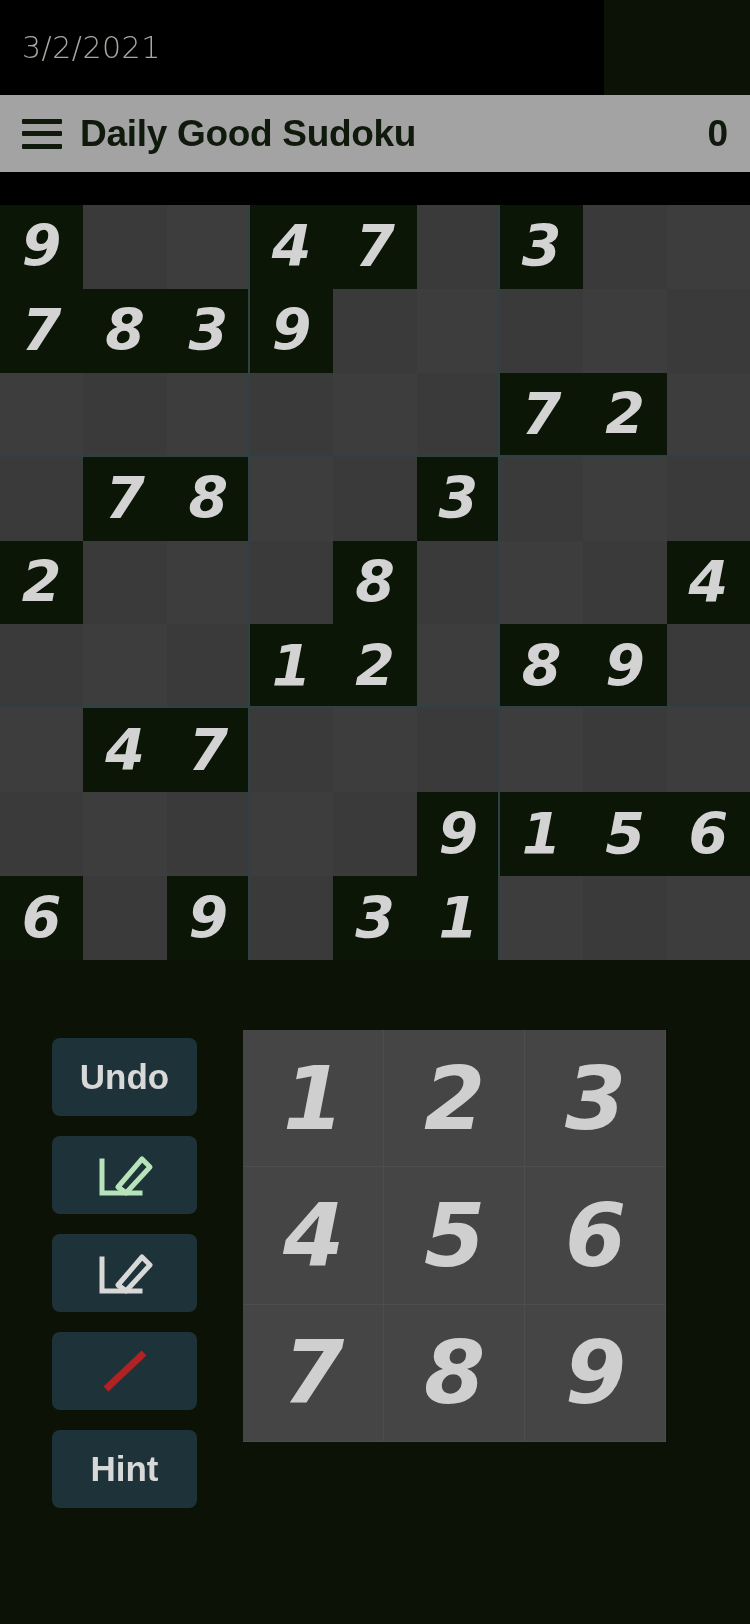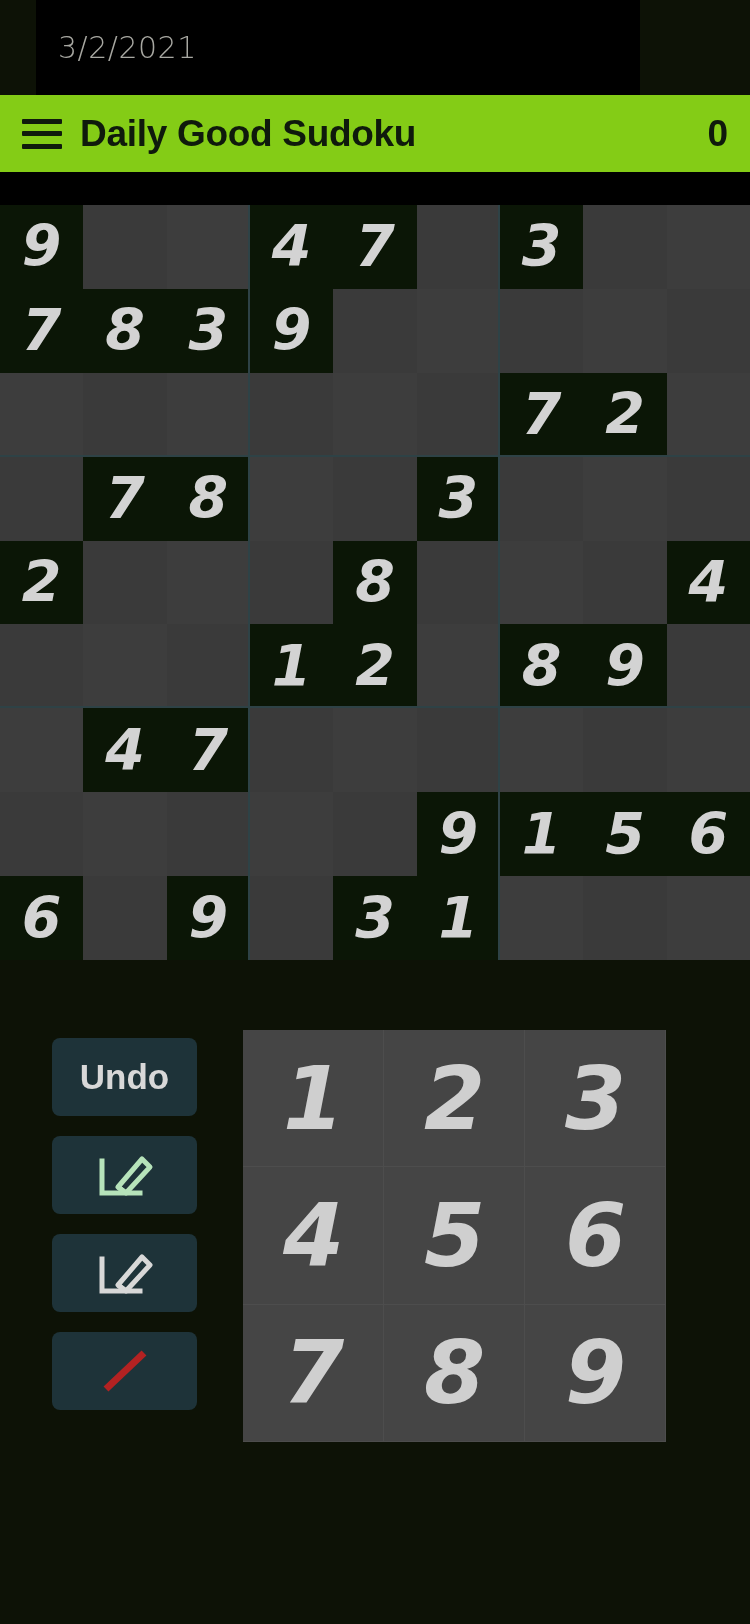--- a/index.html
+++ b/index.html
@@ -10,31 +10,30 @@
     overflow:hidden;
   }
   #app { position:relative; width:750px; height:1624px; background:#0d1206; }
 
   
   .statusbar {
     position:absolute; top:0; left:0; width:604px; height:95px;
     background:#000000;
     display:flex; align-items:center; justify-content:space-between;
     padding:0 22px;
-    margin-left:36px;
   }
   .statusbar .sb-text {
     color:#a8a8a2; font-size:30px; font-weight:300; letter-spacing:0.5px;
     font-family:"DejaVu Sans", sans-serif;
   }
 
   
   .appbar {
     position:absolute; top:95px; left:0; width:750px; height:77px;
-    background:#84cc16;
+    background:#a3a3a3;
     display:flex; align-items:center; padding:0 22px;
   }
   .menu-icon {
     width:40px; height:30px; display:flex; flex-direction:column;
     justify-content:space-between; margin-right:18px; flex:0 0 auto;
   }
   .menu-icon span { display:block; height:5px; background:#0f1a0c; border-radius:1px; }
   .appbar-title {
     color:#0f1a0c; font-size:37px; font-weight:bold; letter-spacing:-0.3px;
     flex:1 1 auto; white-space:nowrap;
@@ -241,20 +240,23 @@
             </svg>
           </span>
         </div>
         <div class="ctrl-btn">
           <span>
             <svg width="62" height="56" viewBox="0 0 62 56">
               <line x1="12" y1="46" x2="50" y2="10" stroke="#b32222" stroke-width="7" stroke-linecap="butt"></line>
             </svg>
           </span>
         </div>
+        <div class="ctrl-btn">
+          <span>Hint</span>
+        </div>
       </div>
 
     <div class="numpad" id="numpad">
         <div class="num-key">1</div>
         <div class="num-key">2</div>
         <div class="num-key">3</div>
         <div class="num-key">4</div>
         <div class="num-key">5</div>
         <div class="num-key">6</div>
         <div class="num-key">7</div>

